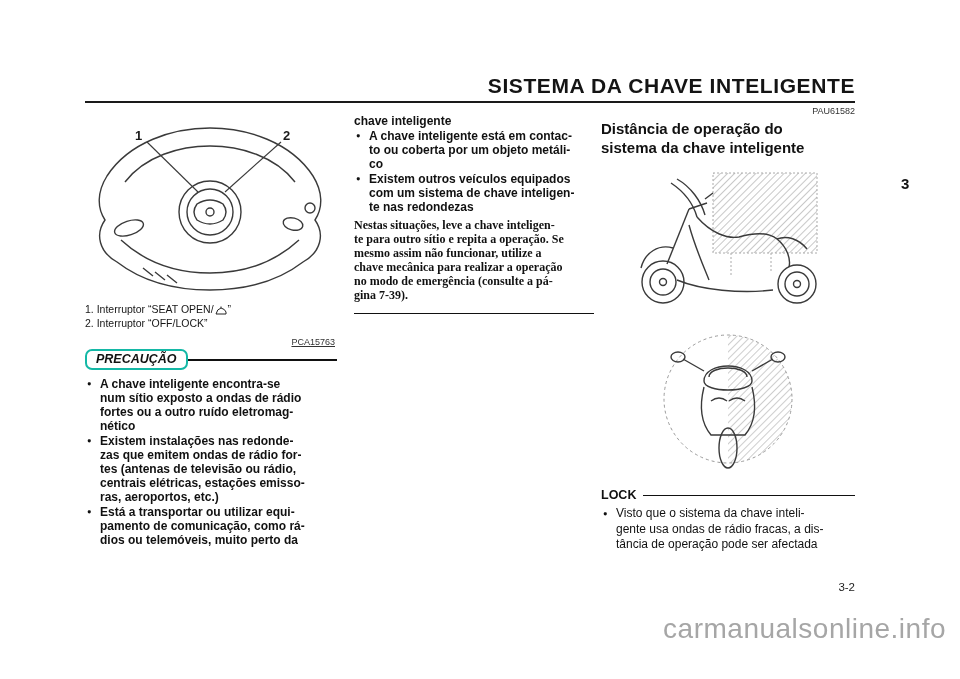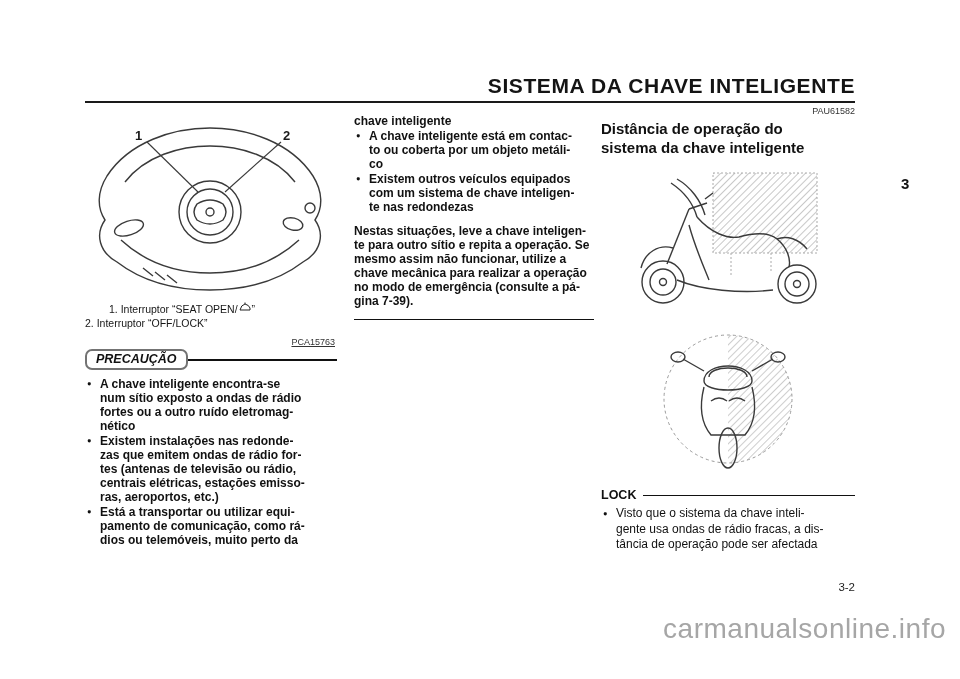--- a/index.html
+++ b/index.html
@@ -24,27 +24,27 @@
   .col { position:absolute; }
   .col-left  { top:112px; left:85px;  width:252px; }
   .col-mid   { top:114px; left:354px; width:240px; }
   .col-right { top:106px; left:601px; width:254px; }
 
   .pre { white-space:pre-line; }
   .b   { font-weight:bold; font-size:12px; line-height:14px; }
 
   .fig1 { display:block; margin:0 0 4px 0; }
   .captions { font-size:10.5px; line-height:14px; color:#161616; }
-  .cap-row { display:flex; align-items:flex-start;margin-left:24px; }
+  .cap-row { display:flex; align-items:flex-end; }
   .cap-icon { margin:0 1px; }
 
   .code-small { text-align:right; font-size:9px; color:#333; margin:7px 2px 2px 0;text-decoration:underline; }
   .caution-head { display:flex; align-items:center; margin:1px 0 7px 0; }
   .caution-box {
-    border:2px solid #737373; border-radius:7px; padding:1px 9px 2px 9px;
+    border:2px solid #14b8a6; border-radius:7px; padding:1px 9px 2px 9px;
     font-weight:bold; font-style:italic; font-size:12.5px;
   }
   .caution-line { flex:1; border-top:2px solid #111; }
 
   .bullet { display:flex; margin-top:1px; }
   .bm { width:13px; font-size:7.5px; line-height:14px; padding-left:2px; }
   .bt { flex:1; }
 
   .mid-rule { border-top:1.5px solid #111; margin-top:11px; width:100%; }
 
@@ -156,21 +156,21 @@
 to ou coberta por um objeto metáli-
 co</div>
   </div>
   <div class="bullet b">
     <span class="bm">●</span>
     <div class="bt pre">Existem outros veículos equipados
 com um sistema de chave inteligen-
 te nas redondezas</div>
   </div>
 
-  <div class="b pre" style="margin-top:10px;">Nestas situações, leve a chave inteligen-
+  <div class="b pre" style="margin-top:4px;font-family:Liberation Serif, serif;">Nestas situações, leve a chave inteligen-
 te para outro sítio e repita a operação. Se
 mesmo assim não funcionar, utilize a
 chave mecânica para realizar a operação
 no modo de emergência (consulte a pá-
 gina 7-39).</div>
   <div class="mid-rule"></div>
 </div>
 
 <div class="col col-right">
   <div class="sec-code">PAU61582</div>

